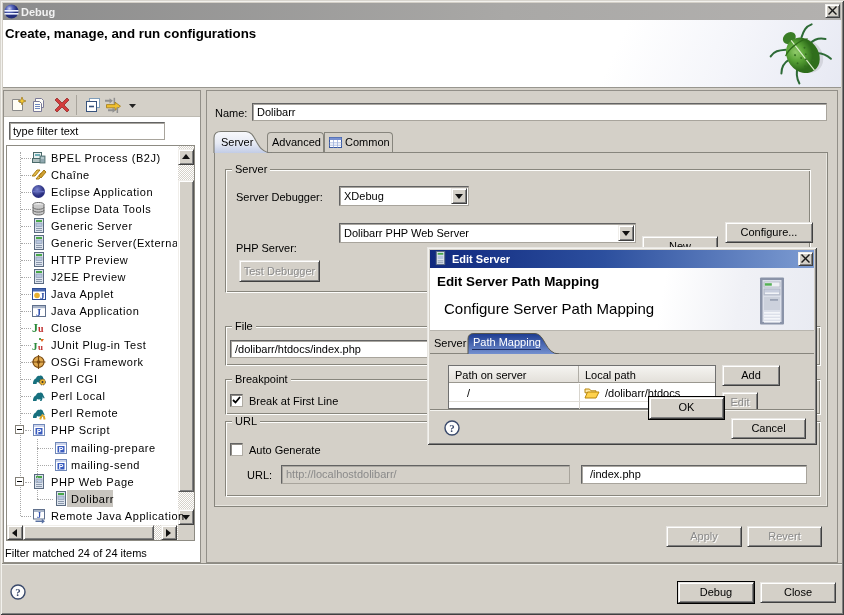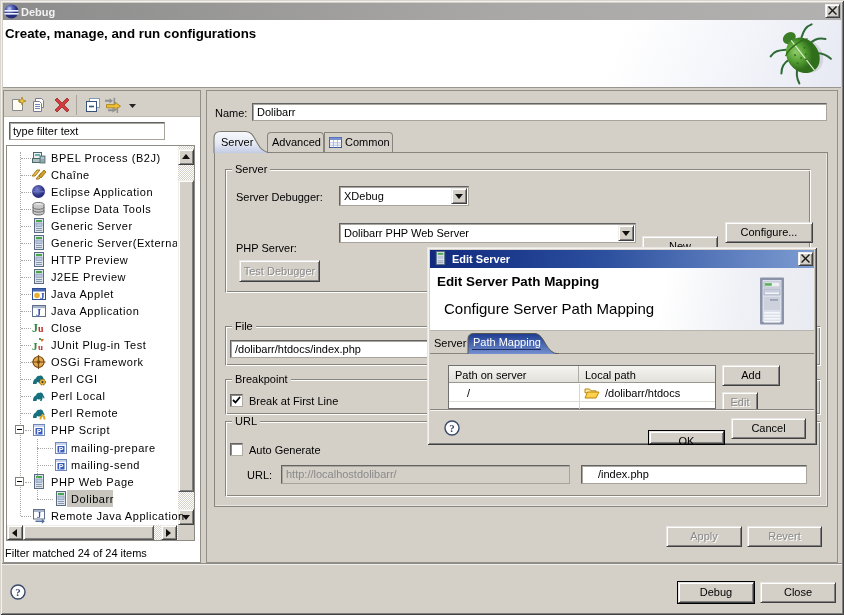--- a/index.html
+++ b/index.html
@@ -411,21 +411,21 @@
     <path d="M1 4 L3.5 6.5 L8 1" stroke="#000" stroke-width="1.8" fill="none"></path>
   </svg>
 <div class="lbl" style="left:249px;top:395px">Break at First Line</div>
 
 <div class="grp" style="left:225px;top:421px;width:596px;height:76px"></div>
 <div class="glab" style="left:232px;top:416px">URL</div>
 <div class="ck" style="left:230px;top:443px"></div>
 <div class="lbl" style="left:249px;top:444px">Auto Generate</div>
 <div class="lbl" style="left:247px;top:469px">URL:</div>
 <div class="field" style="left:281px;top:465px;width:289px;height:19px;line-height:17px;padding-left:4px;background:#d4d0c8;color:#8a8a8a">http://localhostdolibarr/</div>
-<div class="field" style="left:581px;top:465px;width:226px;height:19px;line-height:17px;padding-left:16px">/index.php</div>
+<div class="field" style="left:581px;top:465px;width:226px;height:19px;line-height:17px;padding-left:8px">/index.php</div>
 
 <div class="btn dis" style="left:666px;top:526px;width:76px;height:21px;line-height:19px">Apply</div>
 <div class="btn dis" style="left:747px;top:526px;width:75px;height:21px;line-height:19px">Revert</div>
 
 <div class="bfoc" style="left:677px;top:581px;width:78px;height:23px">
     <div class="btn" style="line-height:19px">Debug</div>
   </div>
 <div class="btn" style="left:760px;top:582px;width:76px;height:21px;line-height:19px">Close</div>
 
 <div class="abs" style="left:427px;top:247px;width:390px;height:198px;background:#d4d0c8;box-shadow:inset 1px 1px 0 #e8e6e2,inset -1px -1px 0 #404040,inset 2px 2px 0 #f4f3ef,inset -2px -2px 0 #808080"></div>
@@ -497,16 +497,16 @@
 <div class="abs" style="left:722px;top:392px;width:58px;height:17px;overflow:hidden">
     <div class="btn dis" style="width:36px;height:21px;line-height:19px">Edit</div>
   </div>
 
 <div class="abs" style="left:430px;top:409px;width:384px;height:1px;background:#87857d"></div>
 <div class="abs" style="left:430px;top:410px;width:384px;height:1px;background:#f4f3ef"></div>
 <svg class="abs" style="left:444px;top:420px" width="16" height="16" viewBox="0 0 16 16">
  <circle cx="8" cy="8" r="7" fill="#fdfdfd" stroke="#39496b" stroke-width="1.4"></circle>
  <text x="8" y="12" text-anchor="middle" font-family="Liberation Serif" font-size="11" font-weight="bold" fill="#39496b">?</text>
 </svg>
-<div class="bfoc" style="left:648px;top:430px;width:77px;height:15px">
+<div class="bfoc" style="left:648px;top:396px;width:77px;height:24px">
     <div class="btn" style="line-height:19px">OK</div>
   </div>
 <div class="btn" style="left:731px;top:418px;width:75px;height:21px;line-height:19px">Cancel</div>
 
 </body></html>

